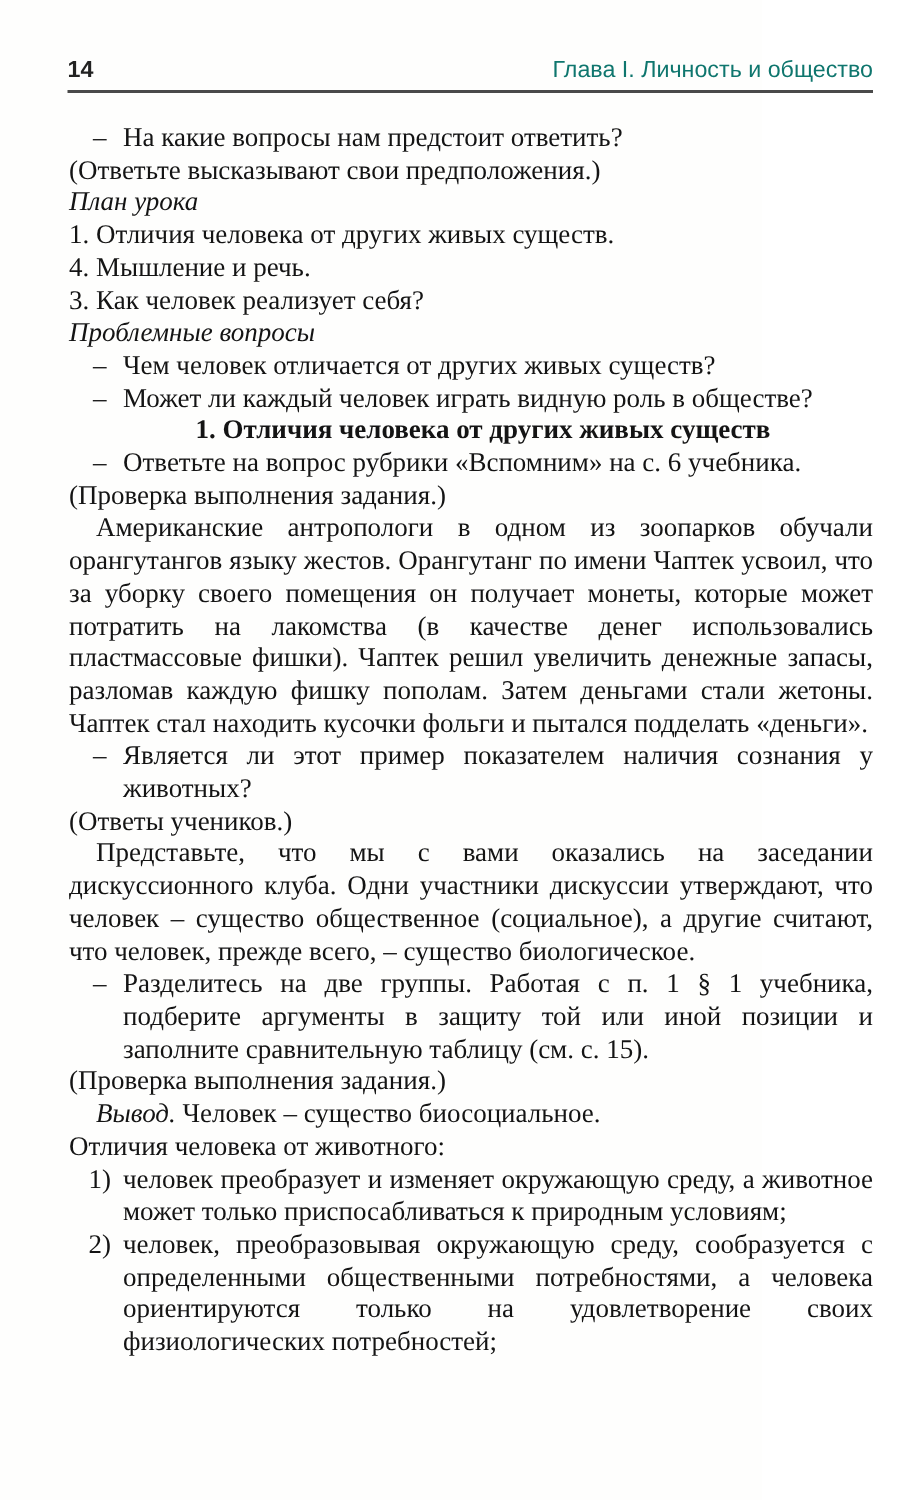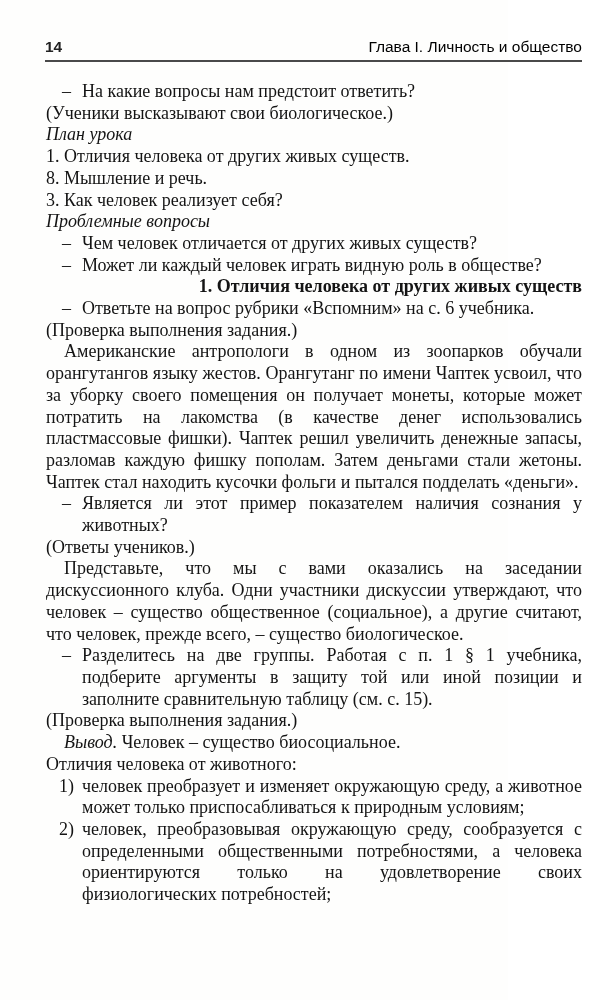--- a/index.html
+++ b/index.html
@@ -10,57 +10,57 @@
     color:#161616;
   }
   .header {
     position:absolute; left:45px; top:38px; width:537px;
     display:flex; justify-content:space-between; align-items:flex-end;
     font-family:"Liberation Sans","DejaVu Sans",sans-serif;
     font-size:15.5px; color:#2e2e2e;
     border-bottom:2px solid #4a4a4a; padding-bottom:4px;
   }
   .pagenum { font-weight:bold; color:#222; }
-  .chapter { color:#000000;text-align:right; }
+  .chapter { color:#0f766e;text-align:right; }
   .body-col {
     position:absolute; left:46px; top:81px; width:536px;
     font-family:"Liberation Serif","DejaVu Serif",serif;
     font-size:18px; line-height:21.7px; color:#141414;
     text-align:justify;
   }
   p.blk { margin:0; }
   .indent { text-indent:18px; }
   .dash { position:relative; padding-left:36px; }
   .dash > .marker { position:absolute; left:16px; }
   .numbered { position:relative; padding-left:36px; }
   .numbered > .marker { position:absolute; left:13px; }
   .bold-italic { font-weight:normal; font-style:italic; text-align:left; }
   .section {
     font-family:"Liberation Sans","DejaVu Sans",sans-serif;
     font-weight:bold; font-size:17.5px; line-height:21.7px;
     margin-top:3px; text-align:left; color:#101010;
   }
-  .subheading { font-weight:bold; padding-left:16px; text-align:right; }
+  .subheading { font-weight:bold; padding-left:16px; text-align:center; }
   .conclusion { text-indent:18px; }
   .lead { font-style:italic; }
 </style>
 </head>
 <body>
 
 <div class="page">
   <div class="header">
     <span class="pagenum">14</span>
     <span class="chapter">Глава I. Личность и общество</span>
   </div>
   <div class="body-col" id="content">
       <p class="blk dash"><span class="marker">–</span><span>На какие вопросы нам предстоит ответить?</span></p>
-      <p class="blk plain"><span>(Ученики высказывают свои биологическое.)</span></p>
+      <p class="blk plain"><span>(Ответьте высказывают свои предположения.)</span></p>
       <p class="blk bold-italic"><span>План урока</span></p>
       <p class="blk plain"><span>1. Отличия человека от других живых существ.</span></p>
-      <p class="blk plain"><span>8. Мышление и речь.</span></p>
+      <p class="blk plain"><span>4. Мышление и речь.</span></p>
       <p class="blk plain"><span>3. Как человек реализует себя?</span></p>
       <p class="blk bold-italic"><span>Проблемные вопросы</span></p>
       <p class="blk dash"><span class="marker">–</span><span>Чем человек отличается от других живых существ?</span></p>
       <p class="blk dash"><span class="marker">–</span><span>Может ли каждый человек играть видную роль в обществе?</span></p>
       <p class="blk subheading"><span>1. Отличия человека от других живых существ</span></p>
       <p class="blk dash"><span class="marker">–</span><span>Ответьте на вопрос рубрики «Вспомним» на с. 6 учебника.</span></p>
       <p class="blk plain"><span>(Проверка выполнения задания.)</span></p>
       <p class="blk indent"><span>Американские антропологи в одном из зоопарков обучали орангутангов языку жестов. Орангутанг по имени Чаптек усвоил, что за уборку своего помещения он получает монеты, которые может потратить на лакомства (в качестве денег использовались пластмассовые фишки). Чаптек решил увеличить денежные запасы, разломав каждую фишку пополам. Затем деньгами стали жетоны. Чаптек стал находить кусочки фольги и пытался подделать «деньги».</span></p>
       <p class="blk dash"><span class="marker">–</span><span>Является ли этот пример показателем наличия сознания у животных?</span></p>
       <p class="blk plain"><span>(Ответы учеников.)</span></p>

